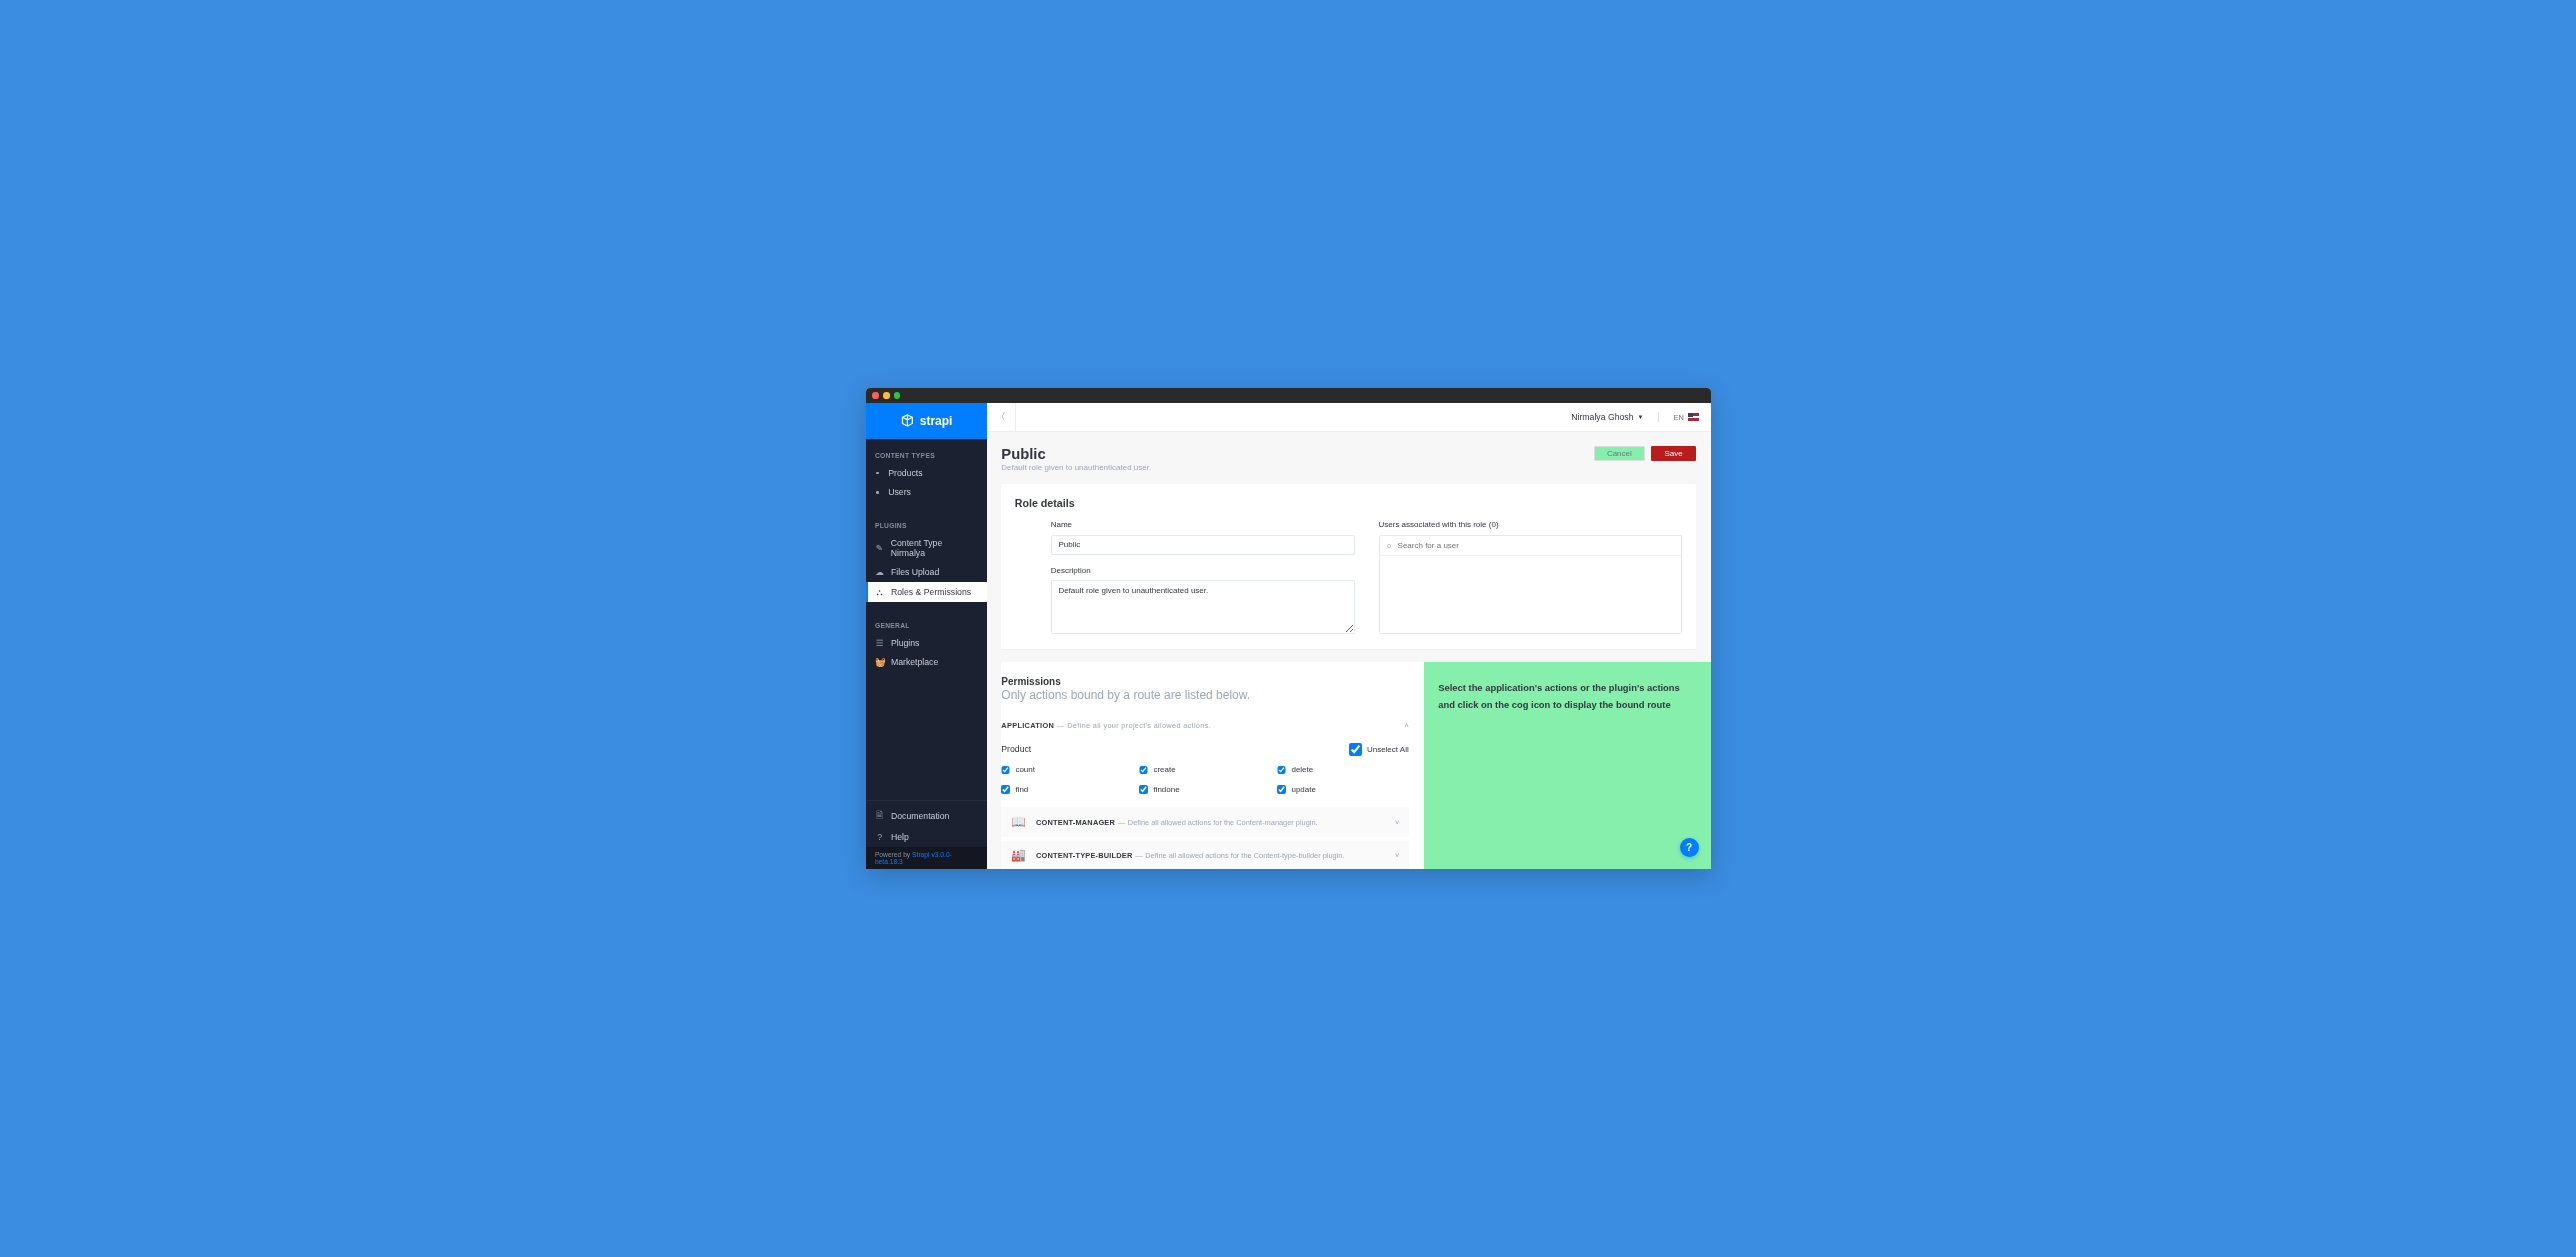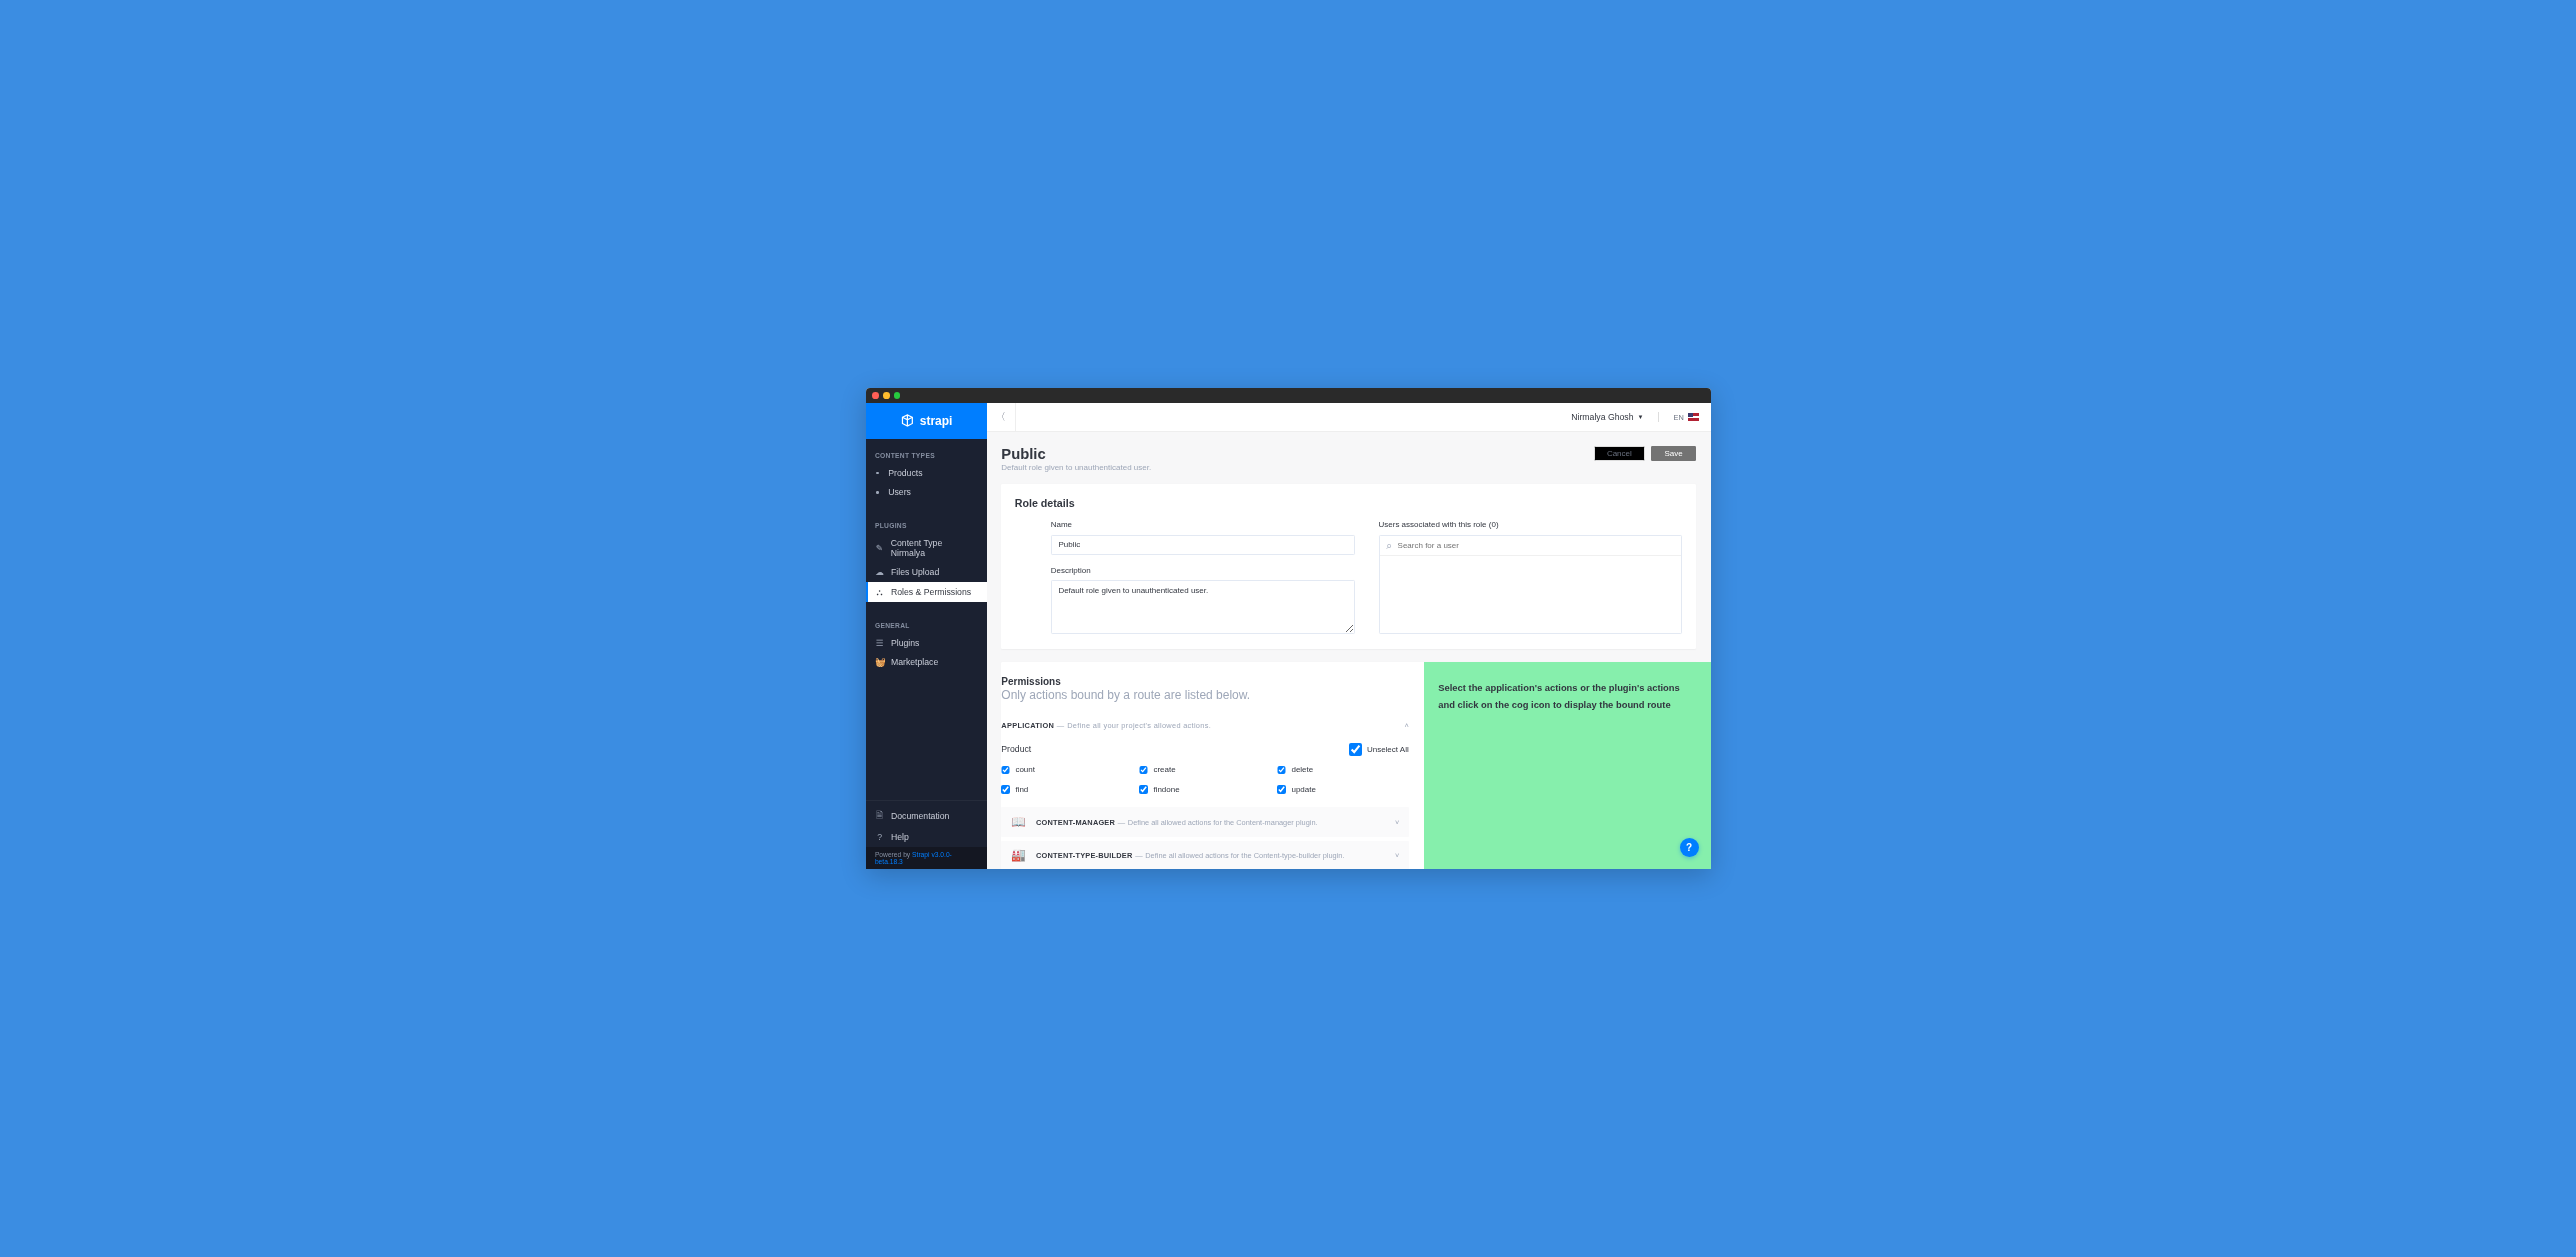--- a/index.html
+++ b/index.html
@@ -37,22 +37,22 @@
 .lang { font-size: 7.4px; color: #6b7280; display: flex; align-items: center; gap: 4px; cursor: pointer; }
 .flag { width: 10.7px; height: 7.4px; background: linear-gradient(to bottom, #b22234 7.7%, #fff 7.7% 15.4%, #b22234 15.4% 23.1%, #fff 23.1% 30.8%, #b22234 30.8% 38.5%, #fff 38.5% 46.2%, #b22234 46.2% 53.9%, #fff 53.9% 61.5%, #b22234 61.5% 69.2%, #fff 69.2% 76.9%, #b22234 76.9% 84.6%, #fff 84.6% 92.3%, #b22234 92.3% 100%); position: relative; }
 .flag::before { content: ''; position: absolute; top: 0; left: 0; width: 4.7px; height: 4px; background: #3c3b6e; }
 
 .content { padding: 13.4px 14.8px; }
 .header-row { display: flex; align-items: flex-start; justify-content: space-between; margin-bottom: 12px; }
 .page-title { font-size: 14.8px; font-weight: 600; color: #333740; }
 .page-sub { font-size: 8px; color: #9ea7b8; margin-top: 1.3px; }
 .actions { display: flex; gap: 6.7px; }
 .btn { height: 14.8px; padding: 0 12px; border-radius: 1.3px; font-size: 8px; display: flex; align-items: center; cursor: pointer; border: 0.7px solid transparent; }
-.btn-cancel { border: 0.7px solid #ddd; color: #6b7280; background: #000000; }
-.btn-save { background: #737373; color: #fff; font-weight: 500; text-align: center; }
+.btn-cancel { border: 0.7px solid #ddd; color: #6b7280; background: #86efac; }
+.btn-save { background: #b91c1c; color: #fff; font-weight: 500; text-align: center; }
 
 .card { background: #fff; border-radius: 1.3px; padding: 13.4px 13.4px 14.8px; box-shadow: 0 0.7px 1.3px rgba(0,0,0,0.04); margin-bottom: 13.4px; }
 .card-title { font-size: 10.7px; font-weight: 600; color: #333740; margin-bottom: 10.7px; }
 
 .form-row { display: flex; gap: 24px; margin-left: 36px; }
 .form-col { flex: 1; display: flex; flex-direction: column; }
 .label { font-size: 8px; color: #333740; font-weight: 500; margin-bottom: 5.4px; }
 .input, .textarea, .search-box { border: 0.7px solid #e3e9f3; border-radius: 1.3px; padding: 4.7px 6.7px; font-size: 8px; color: #333740; font-family: inherit; width: 100%; }
 .textarea { height: 54px; resize: vertical; }
 .search-wrap { border: 0.7px solid #e3e9f3; border-radius: 1.3px; height: 99px; display: flex; flex-direction: column; }

